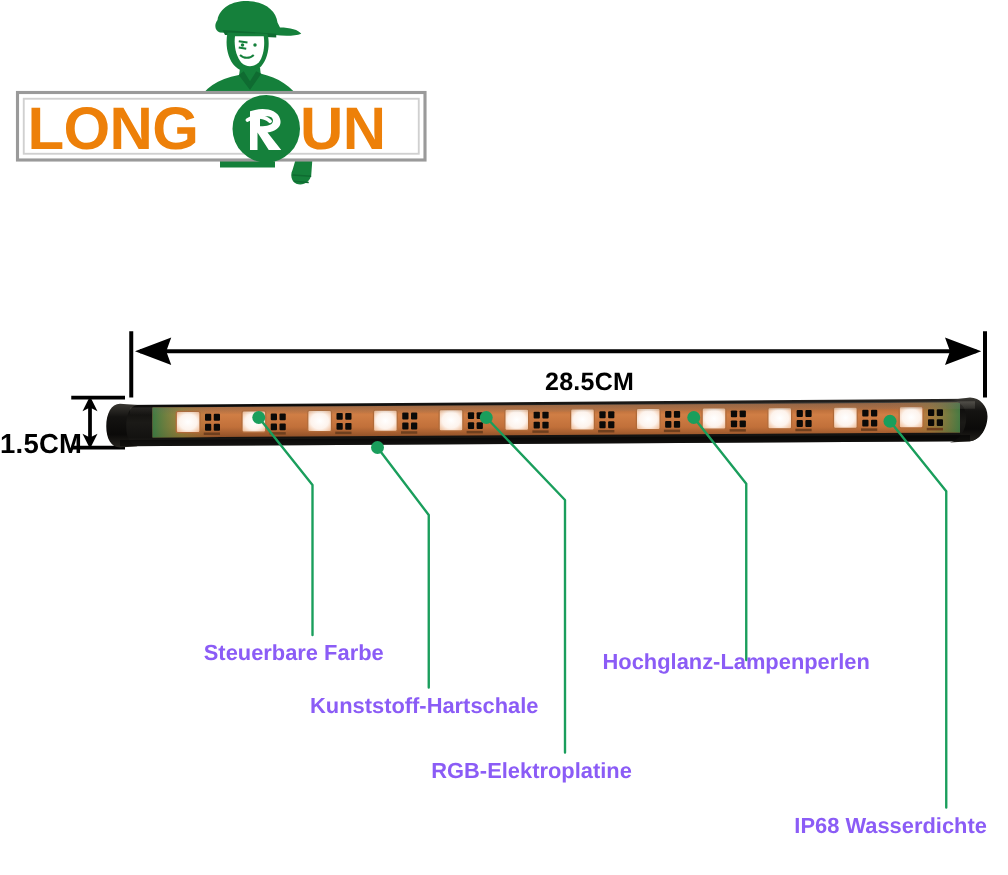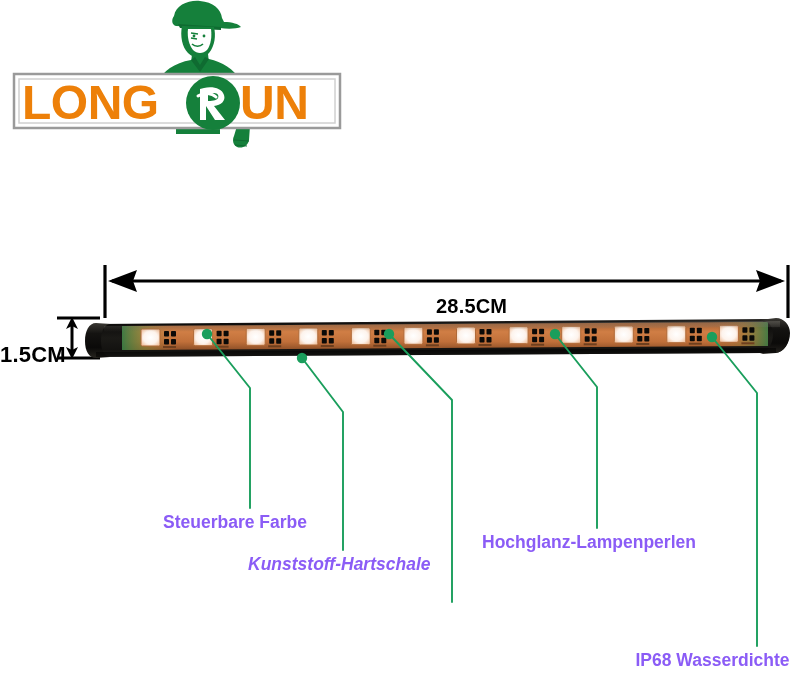--- a/index.html
+++ b/index.html
@@ -58,23 +58,23 @@
     font-family: "Liberation Sans", sans-serif;
     white-space: nowrap;
     line-height: 1.28;
   }
   .callout-label.two-line {
     text-align: center;
     white-space: normal;
     width: 185px;
   }
   #label-0 { left: 163px; top: 511px; }
-  #label-1 { left: 248px; top: 553px; font-style: italic; }
+  #label-1 { left: 248px; top: 553px; }
   #label-2 { left: 345px; top: 605px; }
-  #label-3 { left: 482px; top: 531px; }
+  #label-3 { left: 482px; top: 518px; }
   #label-4 { left: 620px; top: 649px; }
 
   
   #diagram-svg, #callout-svg {
     left: 0;
     top: 0;
     width: 806px;
     height: 700px;
     pointer-events: none;
   }
@@ -341,20 +341,21 @@
       </g>
   </svg>
 
   <div id="dim-length-label" class="abs dim-text">28.5CM</div>
   <div id="dim-height-label" class="abs dim-text">1.5CM</div>
 
   <div id="label-0" class="abs callout-label">Steuerbare Farbe</div>
 
   <div id="label-1" class="abs callout-label">Kunststoff-Hartschale</div>
 
+  <div id="label-2" class="abs callout-label">RGB-Elektroplatine</div>
 
   <div id="label-3" class="abs callout-label">Hochglanz-Lampenperlen</div>
 
   <div id="label-4" class="abs callout-label two-line">
     <div>IP68 Wasserdichte</div>
   </div>
 
 </div>
 
 </body></html>

